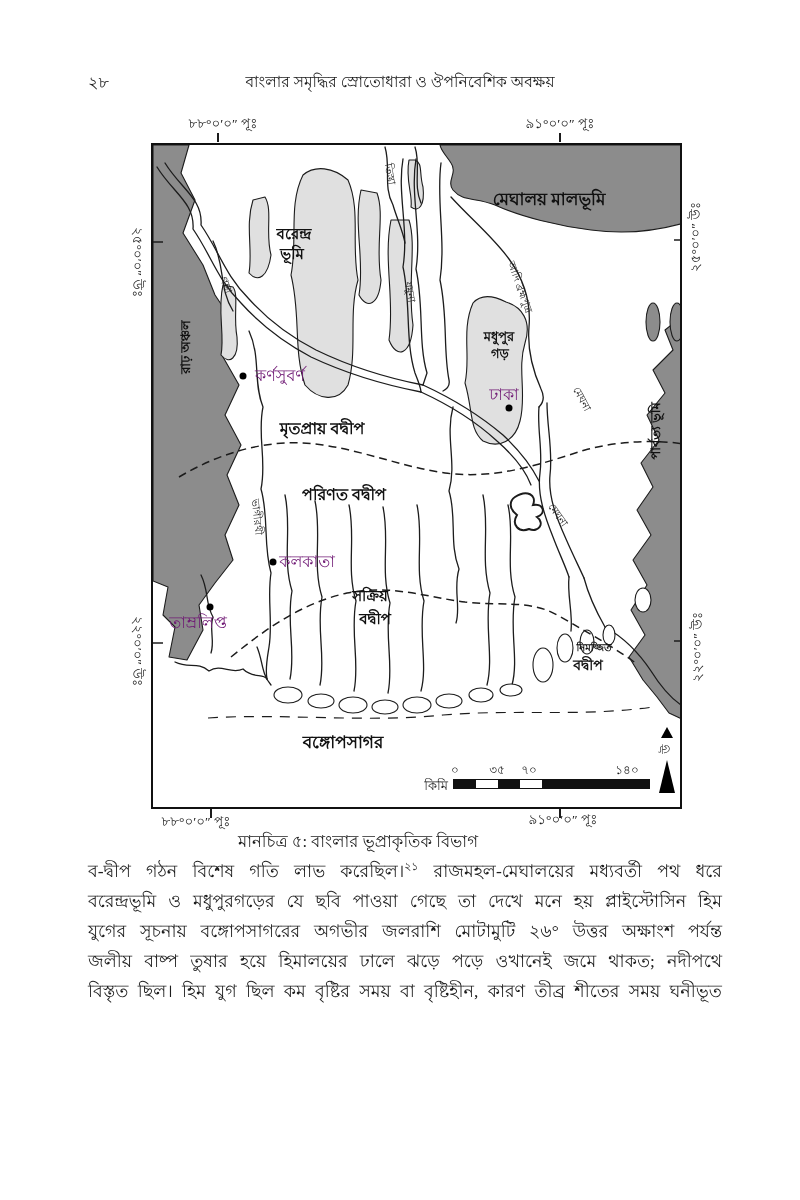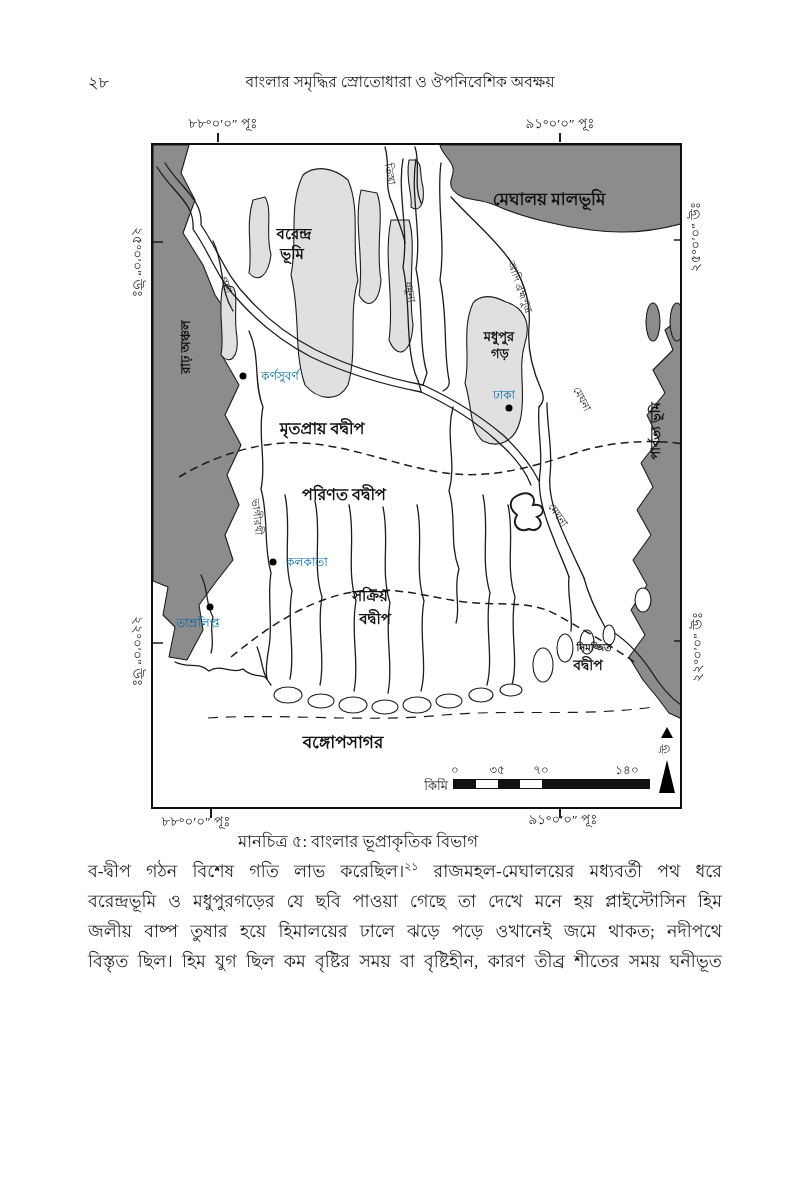--- a/index.html
+++ b/index.html
@@ -9,21 +9,21 @@
   
   .pagenum{position:absolute;left:88px;top:70px;font-size:16px;}
   .running-title{position:absolute;left:0;top:70px;width:800px;text-align:center;font-size:15.5px;}
   
   .map-frame{position:absolute;left:151px;top:143px;width:531px;height:666px;
              border:2.5px solid #111;box-sizing:border-box;background:#fff;overflow:hidden;}
   .map-frame svg{position:absolute;left:0;top:0;}
   .map-label{position:absolute;transform:translate(-50%,-50%);white-space:nowrap;
              text-align:center;line-height:1.05;}
   .lbl-region{font-weight:bold;color:#111;}
-  .lbl-city{font-size:12px;color:#0369a1;}
+  .lbl-city{font-size:16px;color:#701a75;}
   .lbl-river{font-size:10.5px;color:#222;}
   .city-dot{position:absolute;width:7px;height:7px;background:#000;border-radius:50%;
             transform:translate(-50%,-50%);}
   
   .coord{position:absolute;transform:translate(-50%,-50%);white-space:nowrap;font-size:13.5px;}
   .tickv{position:absolute;width:1.5px;height:9px;background:#1c1c1c;}
   
   .scale-unit{position:absolute;left:255px;top:631px;width:40px;text-align:right;font-size:13px;}
   .scale-bar{position:absolute;left:300px;top:634px;width:197px;height:10px;
              border:1.2px solid #111;box-sizing:border-box;display:flex;}
@@ -178,32 +178,33 @@
     <span class="scale-unit">কিমি</span>
     <div class="scale-bar">
       <div class="seg b" style="width:22px;"></div>
       <div class="seg w" style="width:22px;"></div>
       <div class="seg b" style="width:22px;"></div>
       <div class="seg w" style="width:22px;"></div>
       <div class="seg b" style="flex:1;"></div>
     </div>
     <span class="scale-num" style="left:302px;">০</span>
     <span class="scale-num" style="left:344px;">৩৫</span>
-    <span class="scale-num" style="left:388px;">৭০</span>
+    <span class="scale-num" style="left:376px;">৭০</span>
     <span class="scale-num" style="left:474px;">১৪০</span>
 
     <div class="north">
       <div class="ntri-small"></div>
       <span class="north-letter">উ</span>
       <div class="ntri-big"></div>
     </div>
   </div>
 
   <div class="caption">মানচিত্র ৫: বাংলার ভূপ্রাকৃতিক বিভাগ</div>
 
   <div class="body-text">
     <div class="bline"><span>ব-দ্বীপ গঠন বিশেষ গতি লাভ করেছিল।</span><span class="sup">২১</span><span> রাজমহল-মেঘালয়ের মধ্যবর্তী পথ ধরে</span></div>
     <div class="bline">বরেন্দ্রভূমি ও মধুপুরগড়ের যে ছবি পাওয়া গেছে তা দেখে মনে হয় প্লাইস্টোসিন হিম</div>
+    <div class="bline">যুগের সূচনায় বঙ্গোপসাগরের অগভীর জলরাশি মোটামুটি ২৬° উত্তর অক্ষাংশ পর্যন্ত</div>
     <div class="bline">জলীয় বাষ্প তুষার হয়ে হিমালয়ের ঢালে ঝড়ে পড়ে ওখানেই জমে থাকত; নদীপথে</div>
     <div class="bline">বিস্তৃত ছিল। হিম যুগ ছিল কম বৃষ্টির সময় বা বৃষ্টিহীন, কারণ তীব্র শীতের সময় ঘনীভূত</div>
   </div>
 
 </div>
 
 </body></html>

